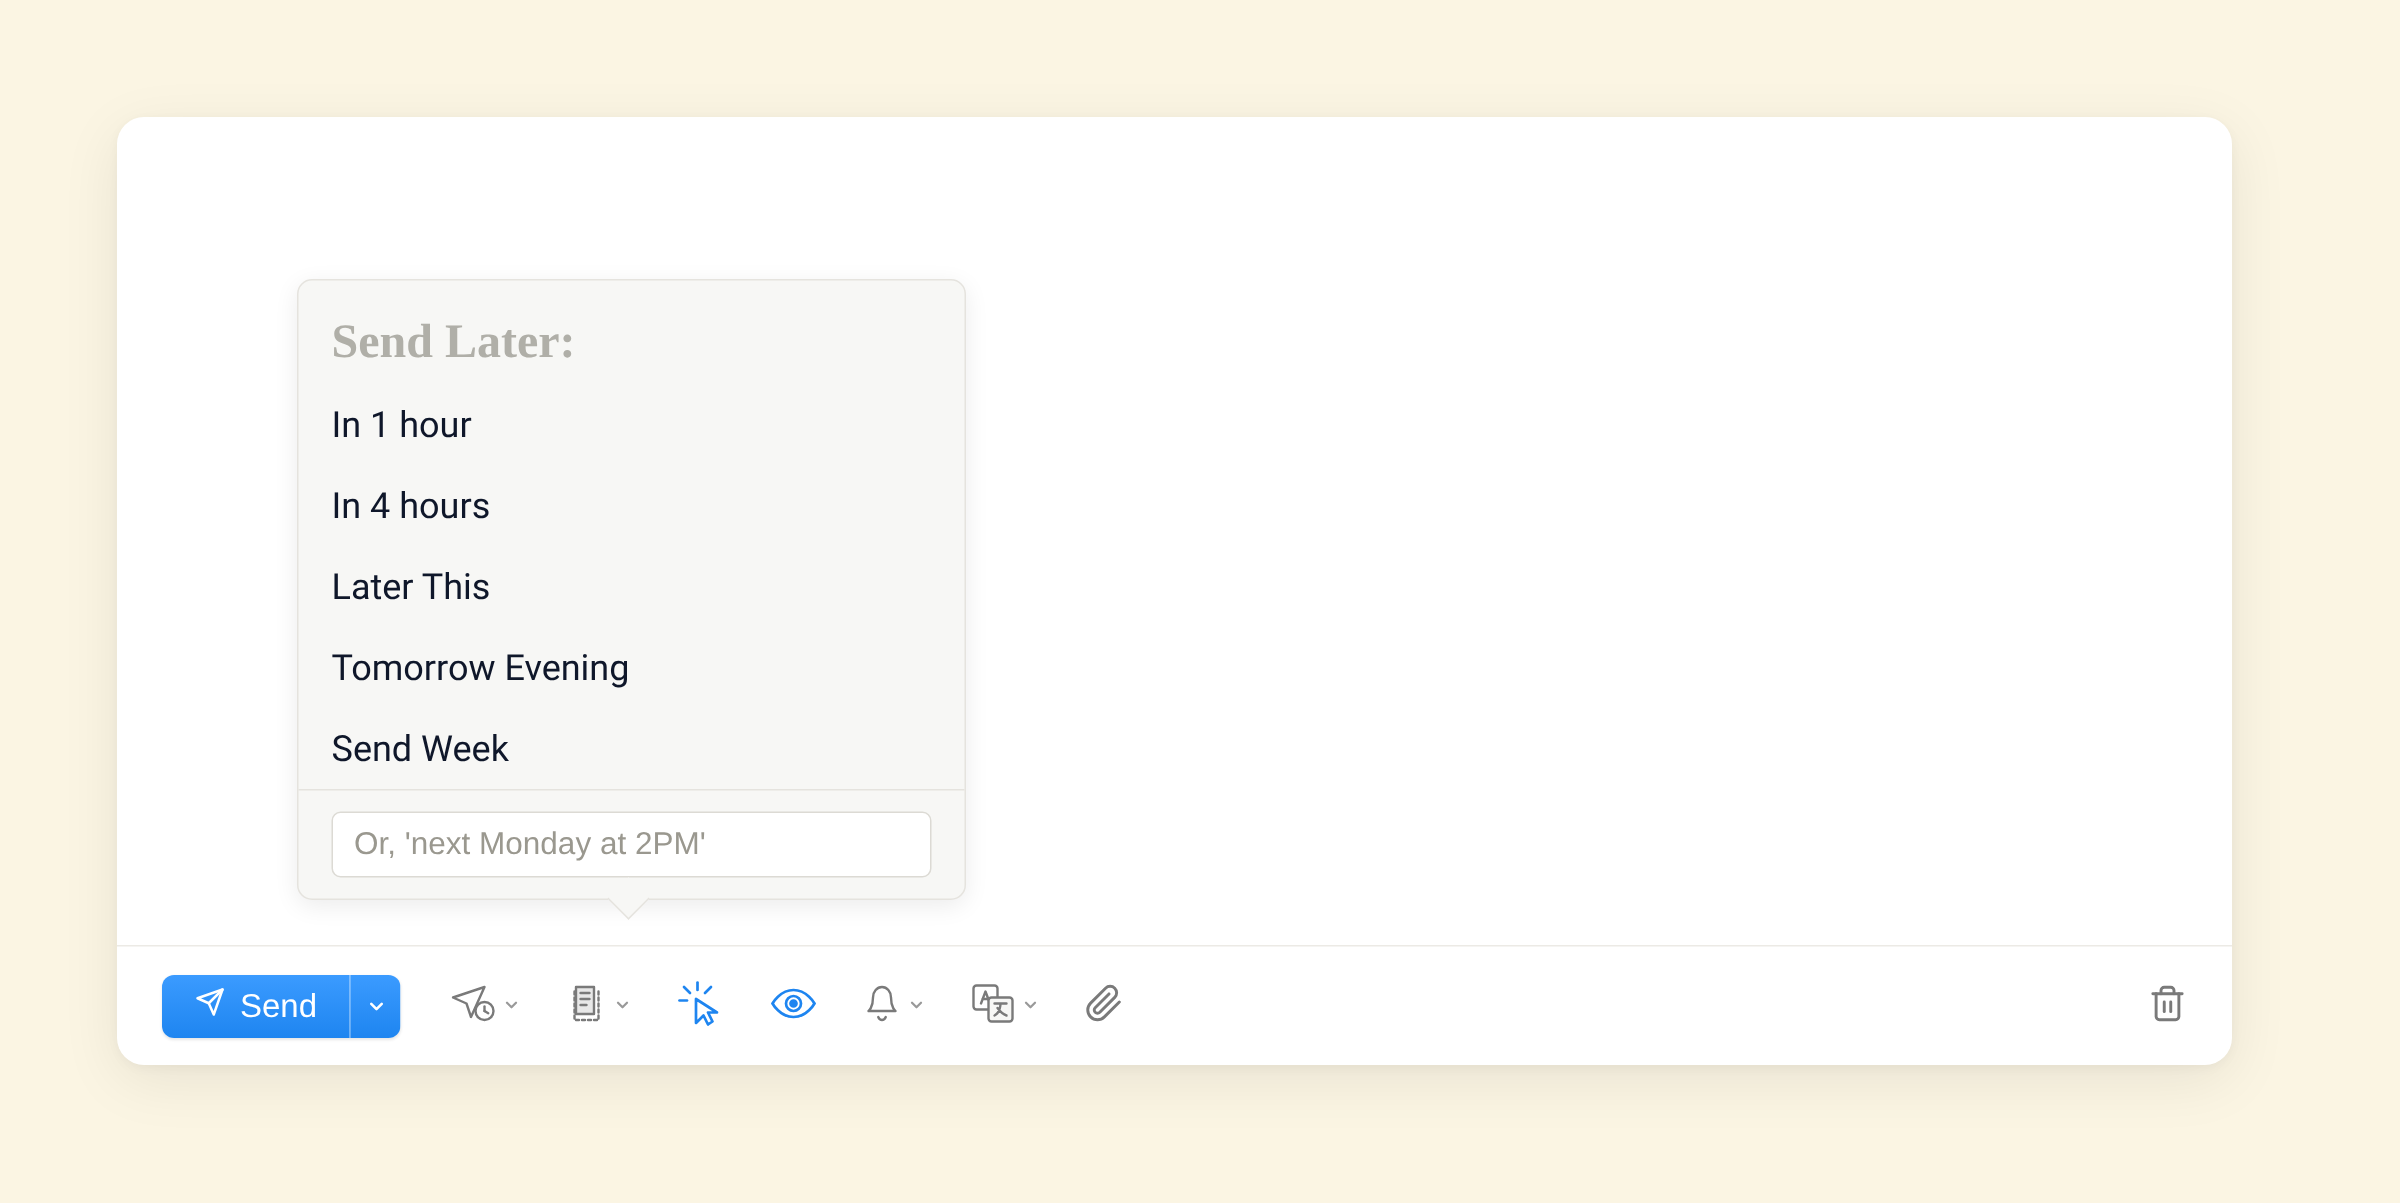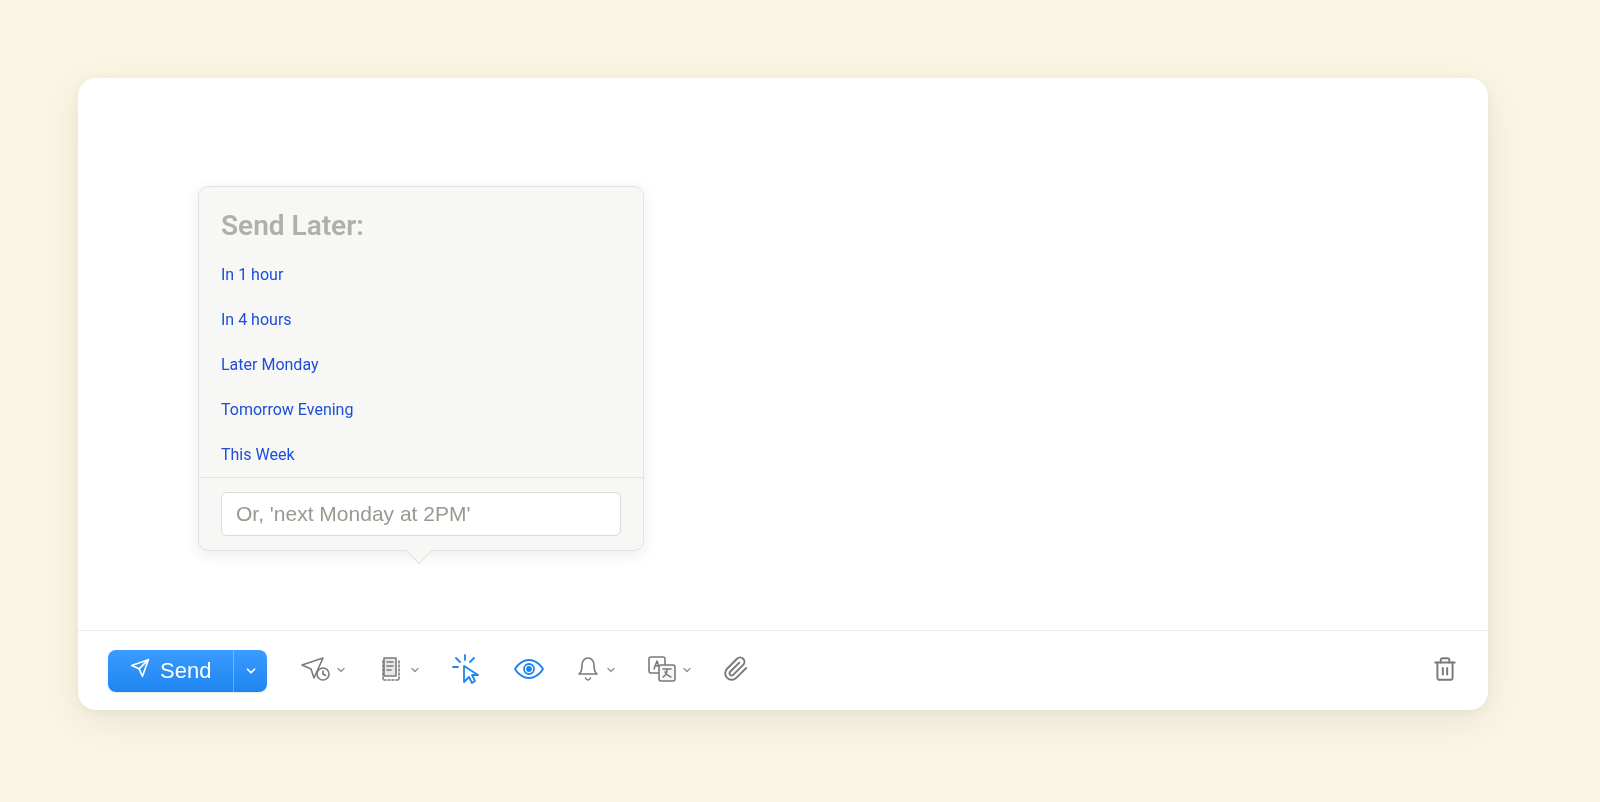--- a/index.html
+++ b/index.html
@@ -111,34 +111,35 @@
       top: 108px;
       width: 446px;
       background: #f7f7f5;
       border: 1px solid #e5e3de;
       border-radius: 10px;
       box-shadow: 0 4px 16px rgba(0,0,0,0.08);
     }
     
     .popup-header {
       padding: 22px 22px 10px 22px;
-      font-size: 28px;
+      font-size: 32px;
       font-weight: 600;
       color: #b0afa8;
+      font-family: Liberation Serif, serif;
     }
     
     .popup-list {
       display: flex;
       flex-direction: column;
     }
     
     .popup-item {
       padding: 13px 22px;
-      font-size: 16px;
-      color: #1d4ed8;
+      font-size: 24px;
+      color: #0f172a;
       cursor: pointer;
     }
     
     .popup-footer {
       border-top: 1px solid #e5e3de;
       padding: 14px 22px;
     }
     
     .popup-input {
       width: 100%;
@@ -170,23 +171,23 @@
 </head>
 <body>
 
 <div class="card">
 
   <div class="popup">
     <div class="popup-header">Send Later:</div>
     <div class="popup-list">
       <div class="popup-item">In 1 hour</div>
       <div class="popup-item">In 4 hours</div>
-      <div class="popup-item">Later Monday</div>
+      <div class="popup-item">Later This</div>
       <div class="popup-item">Tomorrow Evening</div>
-      <div class="popup-item">This Week</div>
+      <div class="popup-item">Send Week</div>
     </div>
     <div class="popup-footer">
       <input type="text" class="popup-input" placeholder="Or, 'next Monday at 2PM'" style="">
     </div>
     <div class="popup-tail"></div>
   </div>
 
   <div class="toolbar">
 
     <div class="send-btn">

